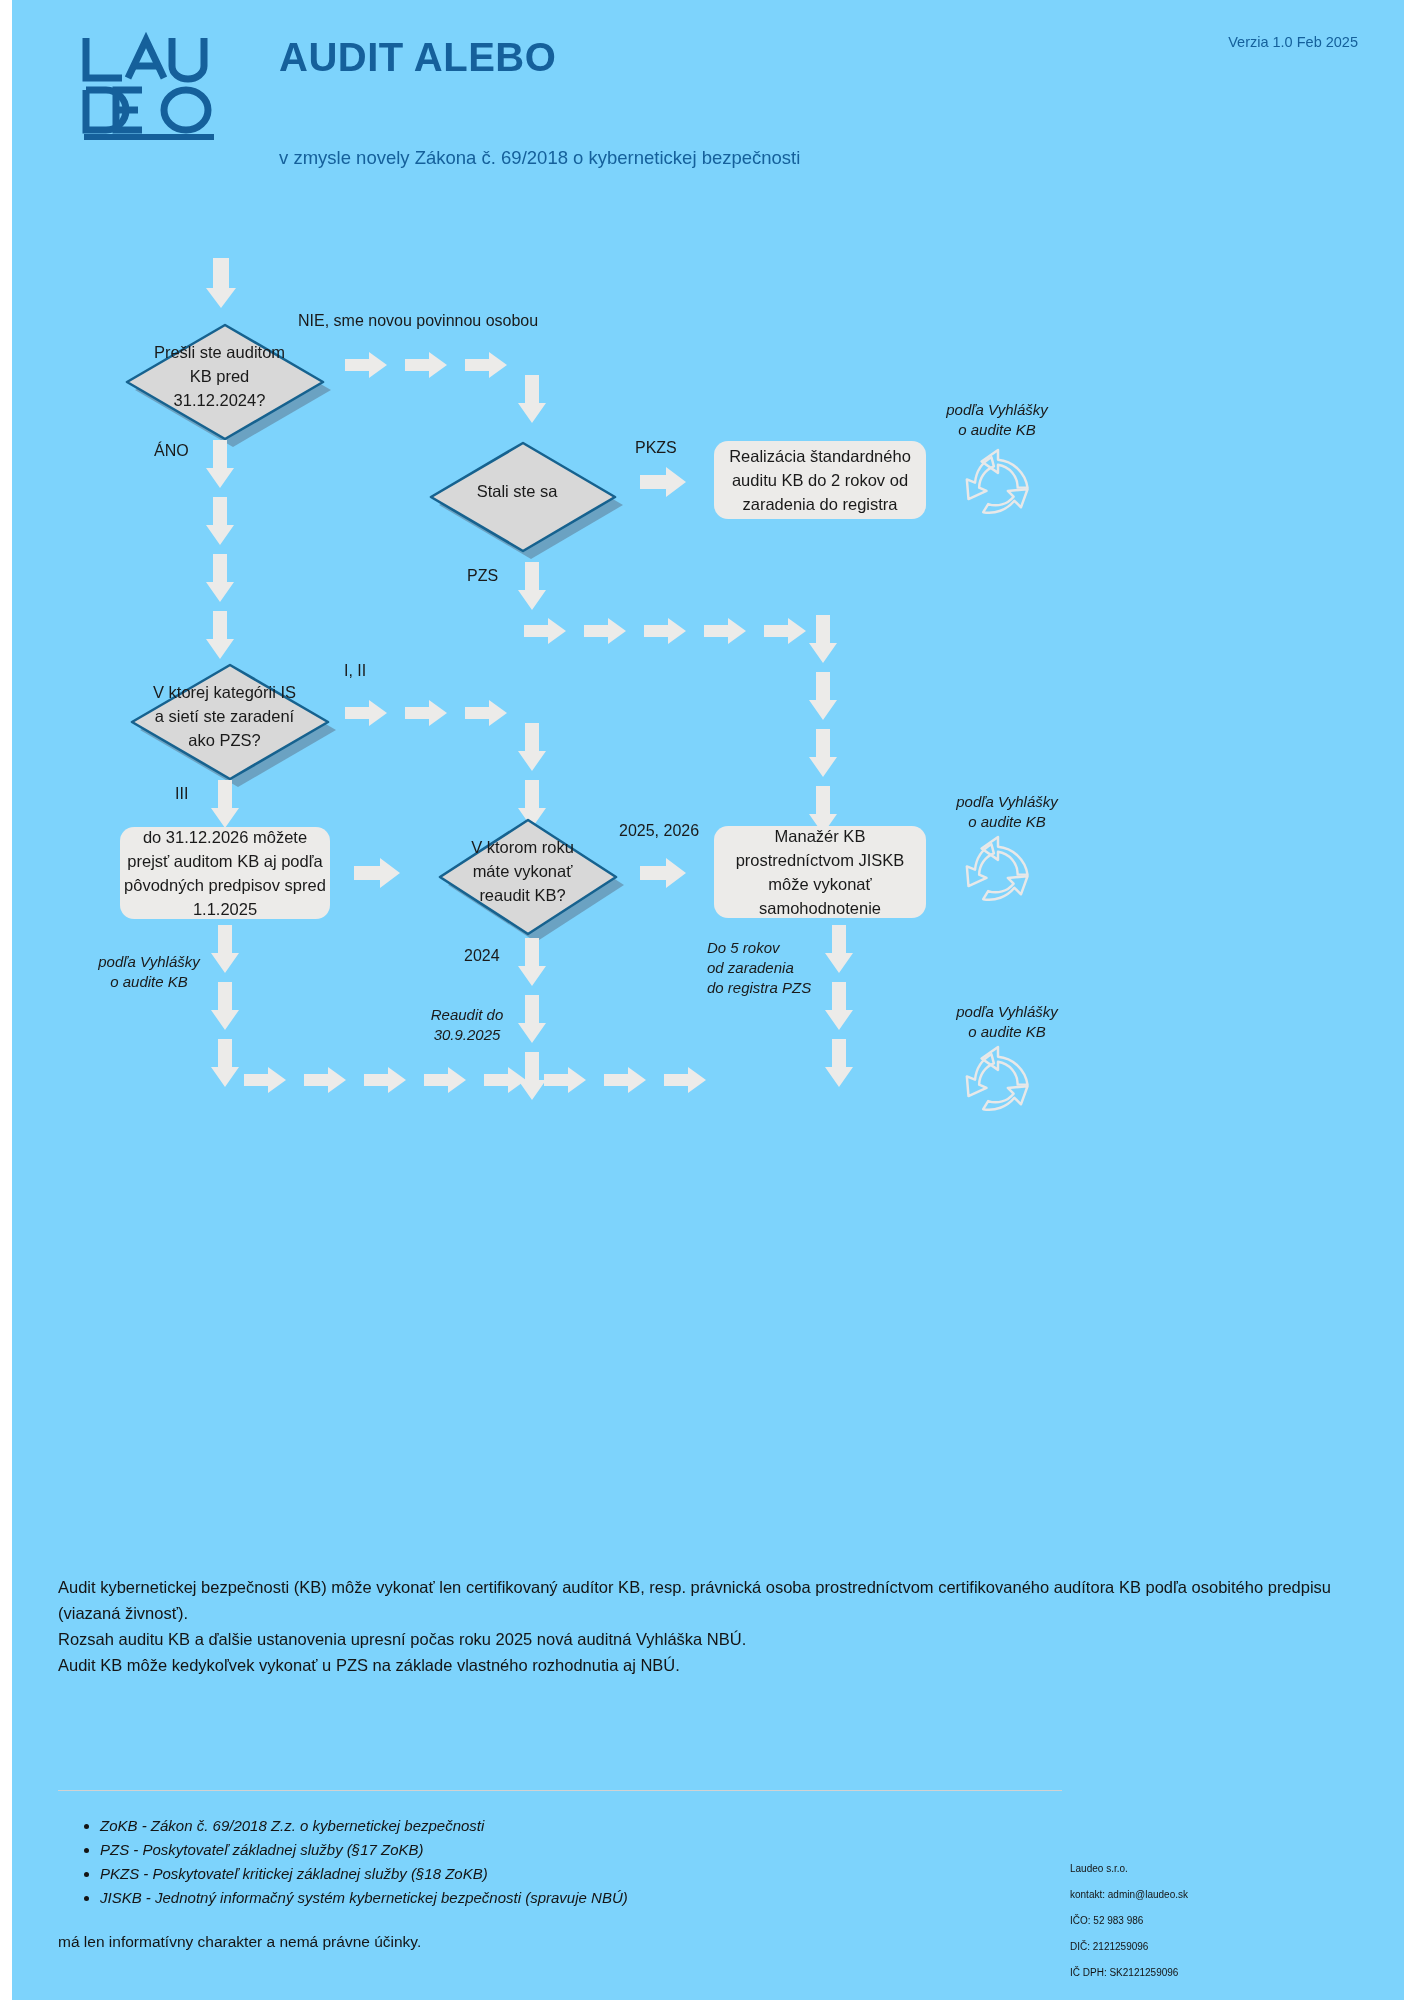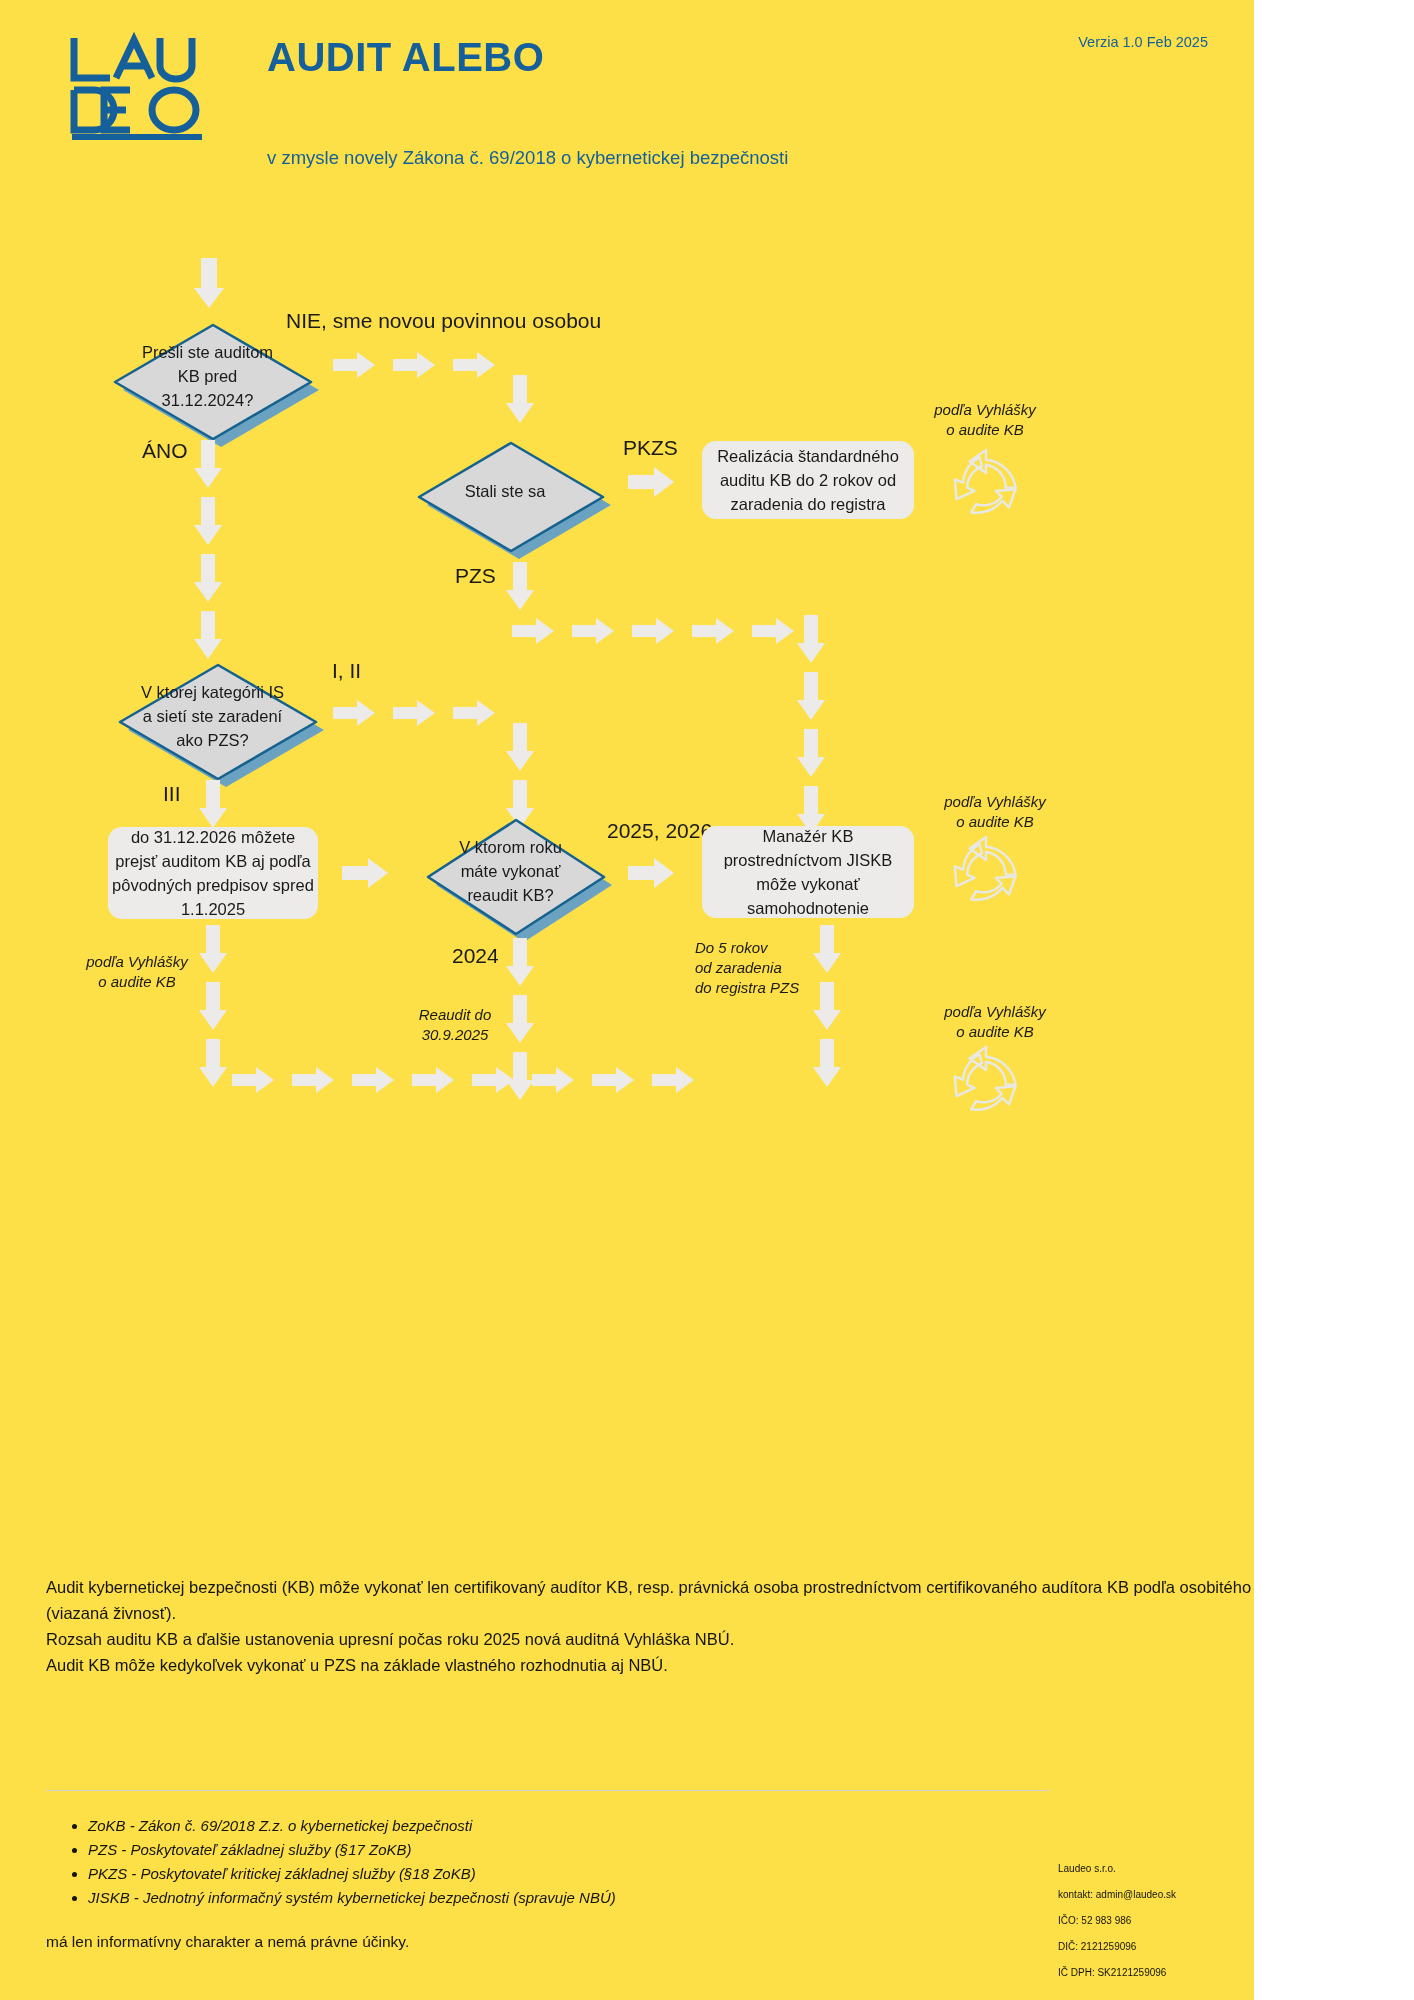--- a/index.html
+++ b/index.html
@@ -4,24 +4,25 @@
 <style>
   * { box-sizing: border-box; margin: 0; padding: 0; }
   html, body {
     width: 1414px;
     height: 2000px;
     background: #ffffff;
     font-family: "Liberation Sans", sans-serif;
   }
   .page {
     position: relative;
-    width: 1254px;
+    width: 1392px;
     height: 2000px;
     overflow: hidden;
-    background: #fde047;
+    background: #7dd3fc;
+    margin-left: 12px;
   }
 
   
   .logo {
     position: absolute;
     left: 68px; top: 28px;
     width: 160px; height: 112px;
   }
   .logo svg { display: block; }
 
@@ -82,21 +83,21 @@
     text-align: center;
     color: #1a1a1a;
     font-size: 16.5px;
     line-height: 24px;
     pointer-events: none;
   }
 
   .edge-label {
     position: absolute;
     color: #1a1a1a;
-    font-size: 21px;
+    font-size: 16px;
     line-height: 22px;
     white-space: pre-line;
   }
   .edge-label.ital {
     font-style: italic;
     font-size: 15px;
     line-height: 20px;
     text-align: center;
   }
 

